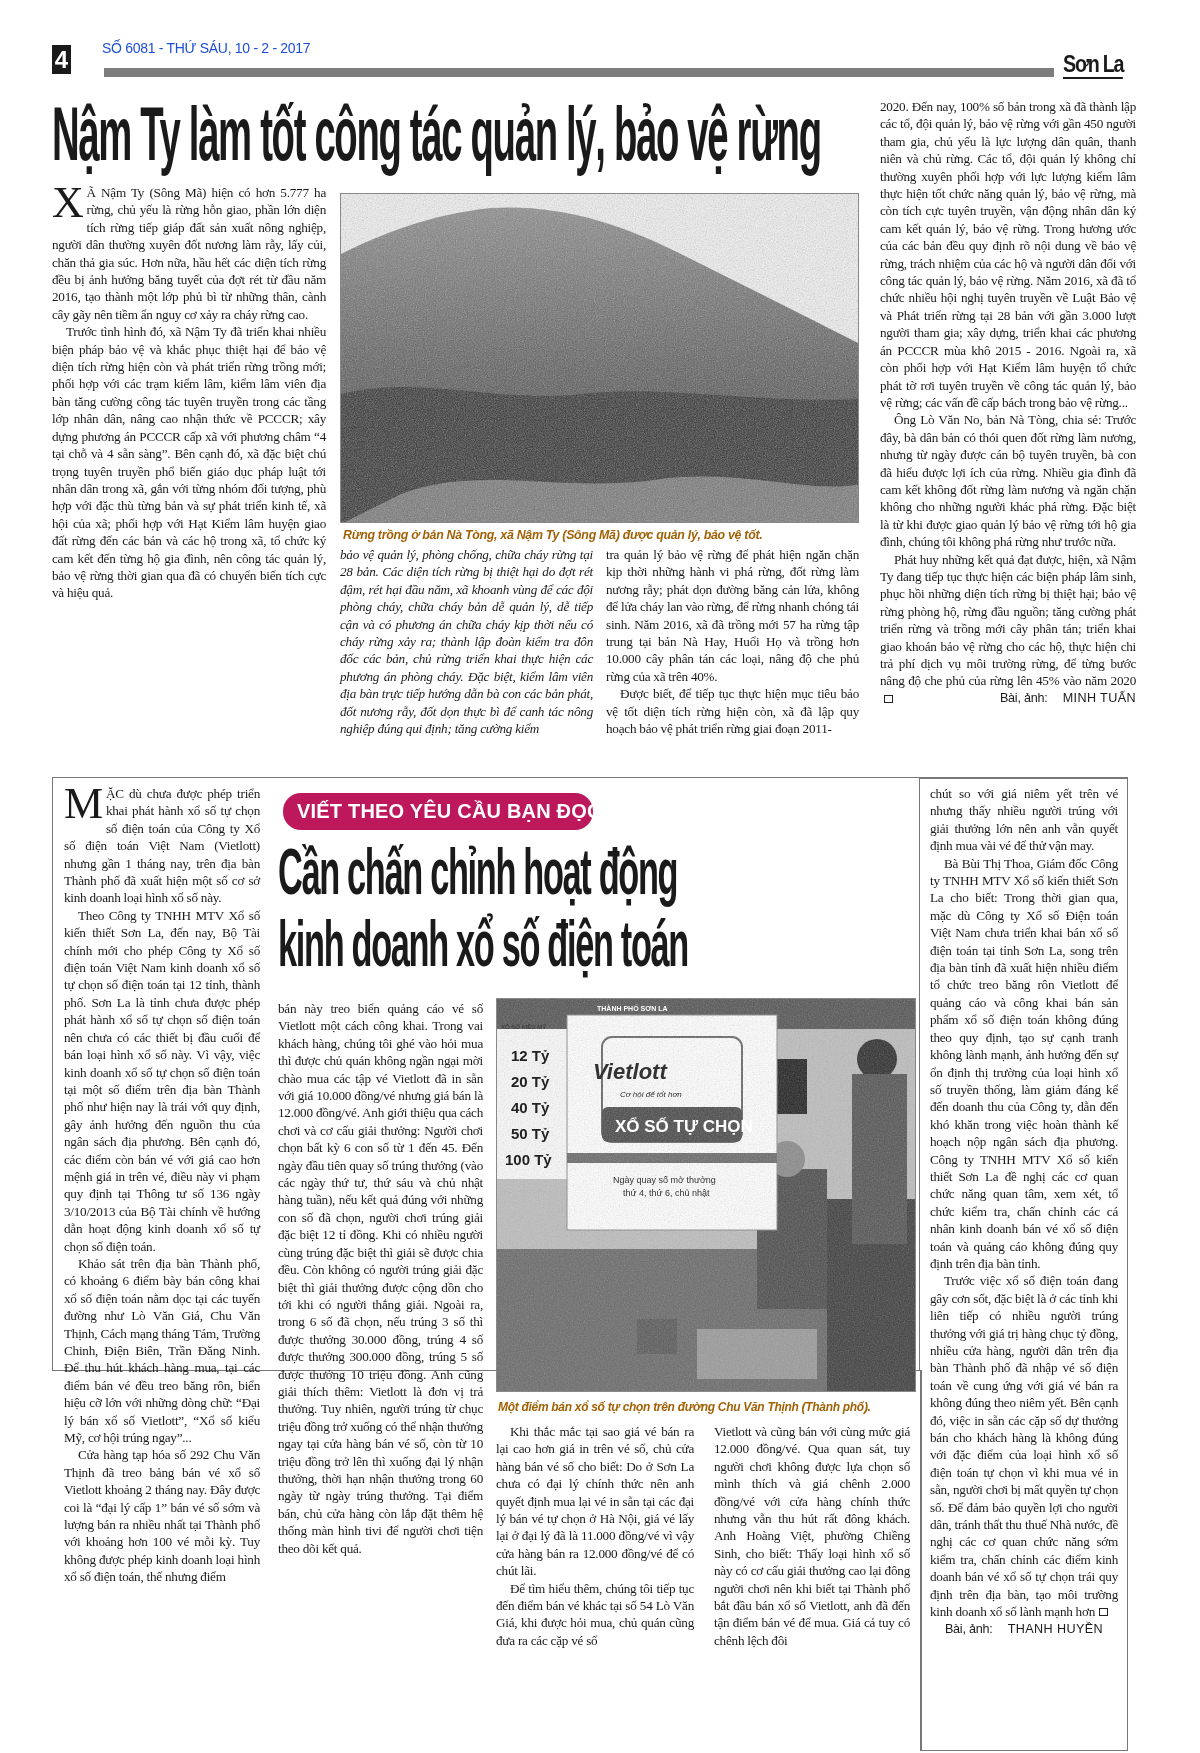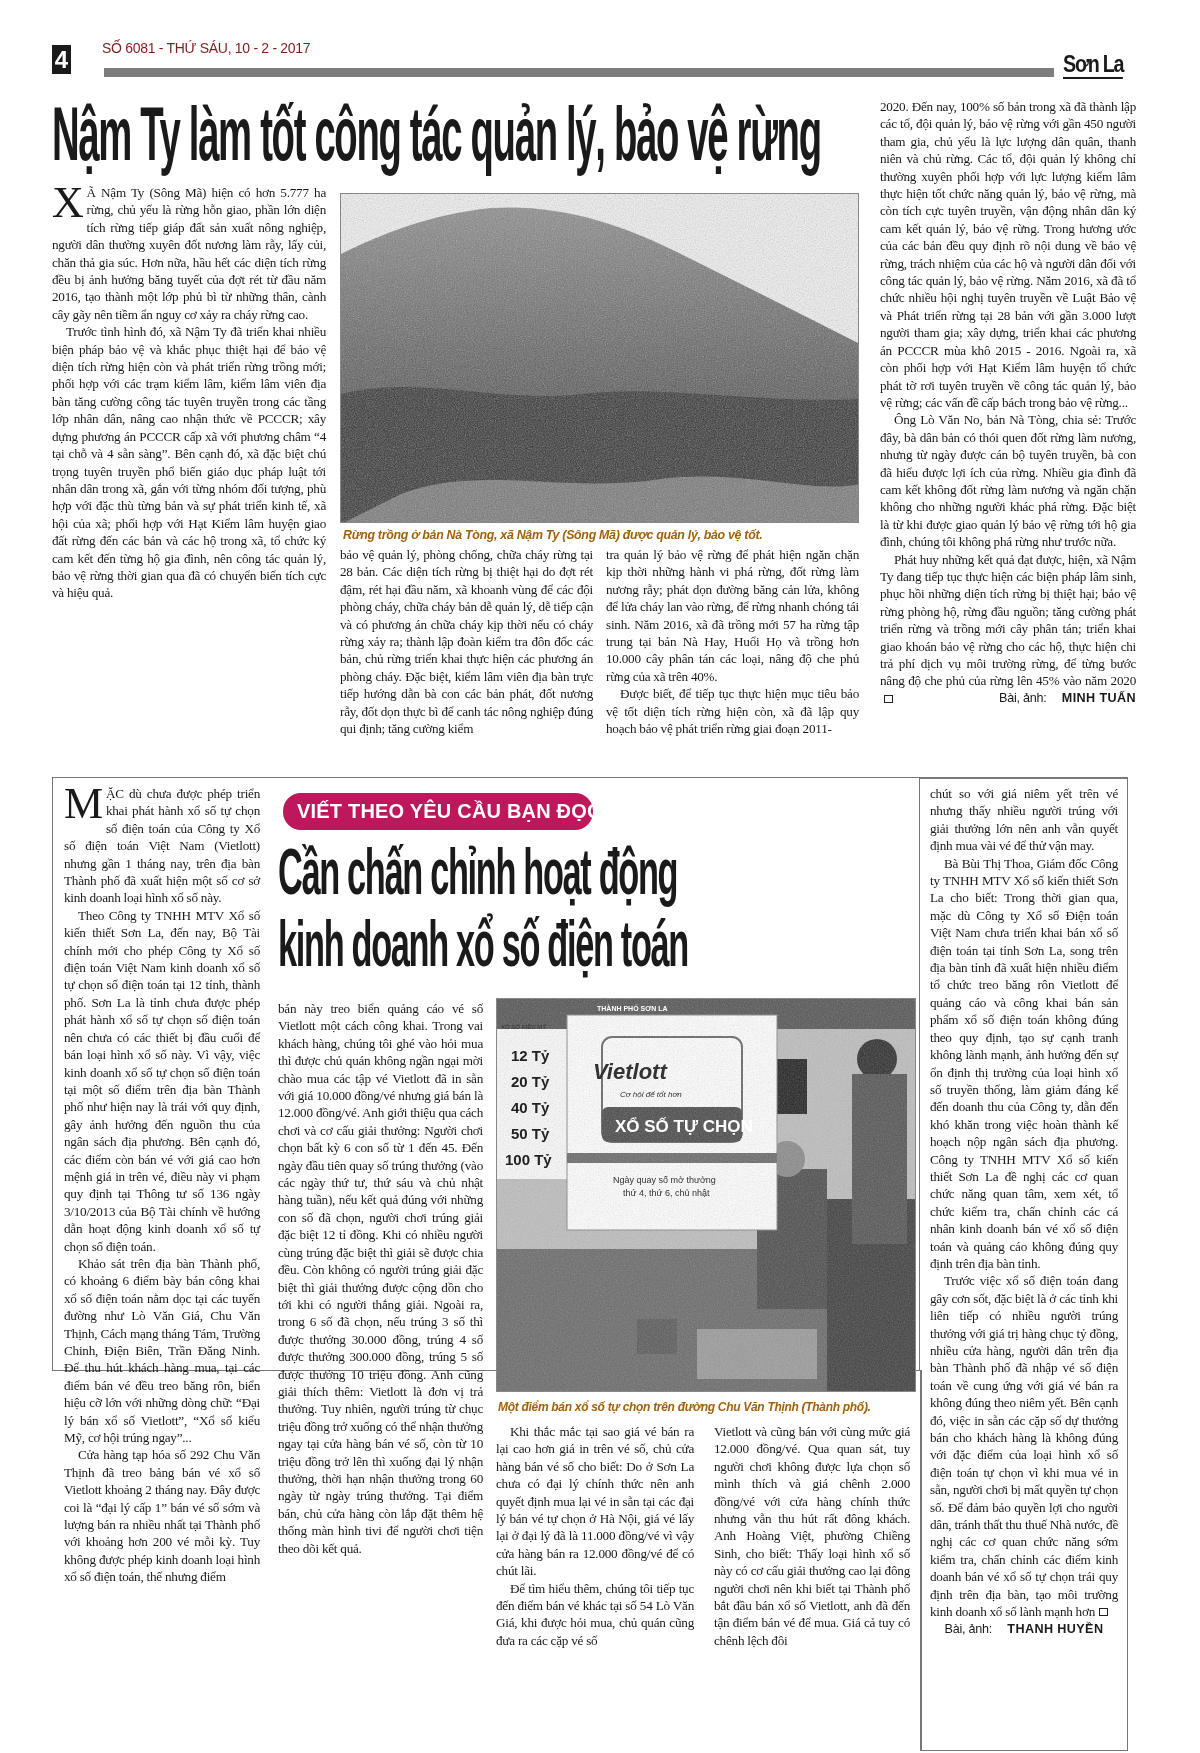--- a/index.html
+++ b/index.html
@@ -8,35 +8,35 @@
 
   .abs { position: absolute; }
   .body-text { font-family: "Liberation Serif", serif; font-size: 13.2px; line-height: 17.4px; text-align: justify; letter-spacing: -0.25px; }
   .body-text p { text-indent: 14px; }
   .body-text p.noindent { text-indent: 0; }
   .dropcap { float: left; font-size: 44px; line-height: 34px; padding-right: 3px; margin-top: 2px; font-family: "Liberation Serif", serif; }
   .cond { font-family: "Liberation Sans", sans-serif; font-weight: bold; transform-origin: left top; }
 
   
   .page-num { left: 52px; top: 45px; width: 19px; height: 29px; background: #1a1a1a; color: #fff; font-family: "Liberation Sans", sans-serif; font-weight: bold; font-size: 24px; text-align: center; line-height: 29px; }
-  .issue { left: 102px; top: 40px; font-family: "Liberation Sans", sans-serif; font-size: 14px; color: #7f1d1d; letter-spacing: -0.3px; }
+  .issue { left: 102px; top: 40px; font-family: "Liberation Sans", sans-serif; font-size: 14px; color: #1d4ed8; letter-spacing: -0.3px; }
   .header-rule { left: 104px; top: 68px; width: 950px; height: 9px; background: #7d7d7d; }
   .section { left: 1063px; top: 50px; font-family: "Liberation Sans", sans-serif; font-weight: bold; font-size: 24px; letter-spacing: -1.5px; color: #1a1a1a; border-bottom: 2px solid #1a1a1a; line-height: 27px; transform: scaleX(0.82); transform-origin: left top; }
 
   .headline1 { left: 52px; top: 94px; font-size: 58px; line-height: 62px; letter-spacing: -2px; white-space: nowrap; transform: scale(0.66, 1.3); }
 
   .photo1 { left: 340px; top: 193px; width: 519px; height: 330px; border: 1px solid #888; overflow: hidden; background: #f0f0f0; }
   .caption { font-family: "Liberation Sans", sans-serif; font-style: italic; font-weight: bold; font-size: 12.4px; letter-spacing: -0.3px; color: #a16207; white-space: nowrap; }
 
   .rubric { left: 283px; top: 793px; height: 37px; width: 310px; background: #be185d; border-radius: 18px; color: #fff; font-family: "Liberation Sans", sans-serif; font-size: 20px; font-weight: bold; line-height: 37px; padding-left: 14px; letter-spacing: 0.2px; white-space: nowrap; }
   .headline2 { left: 278px; top: 835px; font-size: 52px; line-height: 58px; letter-spacing: -2px; white-space: nowrap; transform: scale(0.66, 1.25); }
 
   .photo2 { left: 496px; top: 998px; width: 420px; height: 394px; border: 1px solid #888; overflow: hidden; background: #d8d8d8; }
   .byline { font-family: "Liberation Sans", sans-serif; font-size: 12.6px; }
-  .byline b { font-weight: bold; letter-spacing: 0.4px; padding-left: 12px; }
+  .byline b { font-weight: normal; letter-spacing: 0.4px; padding-left: 12px; }
   .endmark { display: inline-block; width: 9px; height: 8px; border: 1.5px solid #222; margin-left: 4px; vertical-align: 0; }
 </style>
 </head>
 <body>
 
 <div class="abs page-num">4</div>
 <div class="abs issue">SỐ 6081 - THỨ SÁU, 10 - 2 - 2017</div>
 <div class="abs header-rule"></div>
 <div class="abs section">Sơn La</div>
 
@@ -65,21 +65,21 @@
     </defs>
     <rect width="519" height="330" fill="#f2f2f2"></rect>
     <path d="M0,60 C40,40 90,20 150,14 C220,10 280,30 340,60 C400,90 460,120 519,150 L519,330 L0,330 Z" fill="url(#hillg)"></path>
     <path d="M0,200 C80,180 160,210 240,200 C320,190 420,210 519,205 L519,330 L0,330 Z" fill="#333"></path>
     <path d="M60,300 C140,270 220,300 320,285 C400,275 470,300 519,290 L519,330 L0,330 Z" fill="#777"></path>
     <rect width="519" height="330" filter="url(#noise1)"></rect>
   </svg>
 </div>
 <div class="abs caption" style="left:343px; top:528px;">Rừng trồng ở bản Nà Tòng, xã Nậm Ty (Sông Mã) được quản lý, bảo vệ tốt.</div>
 
-<div class="abs body-text" style="left:340px; top:546px; width:253px;">
+<div class="abs body-text" style="left:340px; top:546px; width:253px;font-style:italic;">
   <p class="noindent">bảo vệ quản lý, phòng chống, chữa cháy rừng tại 28 bản. Các diện tích rừng bị thiệt hại do đợt rét đậm, rét hại đầu năm, xã khoanh vùng để các đội phòng cháy, chữa cháy bản dễ quản lý, dễ tiếp cận và có phương án chữa cháy kịp thời nếu có cháy rừng xảy ra; thành lập đoàn kiểm tra đôn đốc các bản, chủ rừng triển khai thực hiện các phương án phòng cháy. Đặc biệt, kiểm lâm viên địa bàn trực tiếp hướng dẫn bà con các bản phát, đốt nương rẫy, đốt dọn thực bì để canh tác nông nghiệp đúng qui định; tăng cường kiểm</p>
 </div>
 <div class="abs body-text" style="left:606px; top:546px; width:253px;">
   <p class="noindent">tra quản lý bảo vệ rừng để phát hiện ngăn chặn kịp thời những hành vi phá rừng, đốt rừng làm nương rẫy; phát dọn đường băng cản lửa, không để lửa cháy lan vào rừng, để rừng nhanh chóng tái sinh. Năm 2016, xã đã trồng mới 57 ha rừng tập trung tại bản Nà Hay, Huổi Họ và trồng hơn 10.000 cây phân tán các loại, nâng độ che phủ rừng của xã trên 40%.</p>
   <p>Được biết, để tiếp tục thực hiện mục tiêu bảo vệ tốt diện tích rừng hiện còn, xã đã lập quy hoạch bảo vệ phát triển rừng giai đoạn 2011-</p>
 </div>
 
 <div class="abs body-text" style="left:880px; top:98px; width:256px;">
   <p class="noindent">2020. Đến nay, 100% số bản trong xã đã thành lập các tổ, đội quản lý, bảo vệ rừng với gần 450 người tham gia, chủ yếu là lực lượng dân quân, thanh niên và chủ rừng. Các tổ, đội quản lý không chỉ thường xuyên phối hợp với lực lượng kiểm lâm thực hiện tốt chức năng quản lý, bảo vệ rừng, mà còn tích cực tuyên truyền, vận động nhân dân ký cam kết quản lý, bảo vệ rừng. Trong hương ước của các bản đều quy định rõ nội dung về bảo vệ rừng, trách nhiệm của các hộ và người dân đối với công tác quản lý, bảo vệ rừng. Năm 2016, xã đã tổ chức nhiều hội nghị tuyên truyền về Luật Bảo vệ và Phát triển rừng tại 28 bản với gần 3.000 lượt người tham gia; xây dựng, triển khai các phương án PCCCR mùa khô 2015 - 2016. Ngoài ra, xã còn phối hợp với Hạt Kiểm lâm huyện tổ chức phát tờ rơi tuyên truyền về công tác quản lý, bảo vệ rừng; các vấn đề cấp bách trong bảo vệ rừng...</p>
   <p>Ông Lò Văn No, bản Nà Tòng, chia sẻ: Trước đây, bà dân bản có thói quen đốt rừng làm nương, nhưng từ ngày được cán bộ tuyên truyền, bà con đã hiểu được lợi ích của rừng. Nhiều gia đình đã cam kết không đốt rừng làm nương và ngăn chặn không cho những người khác phá rừng. Đặc biệt là từ khi được giao quản lý bảo vệ rừng tới hộ gia đình, chúng tôi không phá rừng như trước nữa.</p>
@@ -89,21 +89,21 @@
     <b>MINH TUẤN</b>
   </div>
 </div>
 
 <div class="abs" style="left:52px; top:777px; width:868px; height:594px; border:1.5px solid #777;"></div>
 
 <div class="abs body-text" style="left:64px; top:785px; width:196px;">
   <p class="noindent"><span class="dropcap">M</span><span>ẶC dù chưa được phép triển khai phát hành xổ số tự chọn số điện toán của Công ty Xổ số điện toán Việt Nam (Vietlott) nhưng gần 1 tháng nay, trên địa bàn Thành phố đã xuất hiện một số cơ sở kinh doanh loại hình xổ số này.</span></p>
   <p>Theo Công ty TNHH MTV Xổ số kiến thiết Sơn La, đến nay, Bộ Tài chính mới cho phép Công ty Xổ số điện toán Việt Nam kinh doanh xổ số tự chọn số điện toán tại 12 tỉnh, thành phố. Sơn La là tỉnh chưa được phép phát hành xổ số tự chọn số điện toán nên chưa có các thiết bị đầu cuối để bán loại hình xổ số này. Vì vậy, việc kinh doanh xổ số tự chọn số điện toán tại một số điểm trên địa bàn Thành phố như hiện nay là trái với quy định, gây ảnh hưởng đến nguồn thu của ngân sách địa phương. Bên cạnh đó, các điểm còn bán vé với giá cao hơn mệnh giá in trên vé, điều này vi phạm quy định tại Thông tư số 136 ngày 3/10/2013 của Bộ Tài chính về hướng dẫn hoạt động kinh doanh xổ số tự chọn số điện toán.</p>
   <p>Khảo sát trên địa bàn Thành phố, có khoảng 6 điểm bày bán công khai xổ số điện toán nằm dọc tại các tuyến đường như Lò Văn Giá, Chu Văn Thịnh, Cách mạng tháng Tám, Trường Chinh, Điện Biên, Trần Đăng Ninh. Để thu hút khách hàng mua, tại các điểm bán vé đều treo băng rôn, biển hiệu cỡ lớn với những dòng chữ: “Đại lý bán xổ số Vietlott”, “Xổ số kiểu Mỹ, cơ hội trúng ngay”...</p>
-  <p>Cửa hàng tạp hóa số 292 Chu Văn Thịnh đã treo bảng bán vé xổ số Vietlott khoảng 2 tháng nay. Đây được coi là “đại lý cấp 1” bán vé số sớm và lượng bán ra nhiều nhất tại Thành phố với khoảng hơn 200 vé mỗi kỳ. Tuy không được phép kinh doanh loại hình xổ số điện toán, thế nhưng điểm</p>
+  <p>Cửa hàng tạp hóa số 292 Chu Văn Thịnh đã treo bảng bán vé xổ số Vietlott khoảng 2 tháng nay. Đây được coi là “đại lý cấp 1” bán vé số sớm và lượng bán ra nhiều nhất tại Thành phố với khoảng hơn 100 vé mỗi kỳ. Tuy không được phép kinh doanh loại hình xổ số điện toán, thế nhưng điểm</p>
 </div>
 
 <div class="abs rubric">VIẾT THEO YÊU CẦU BẠN ĐỌC</div>
 <div class="abs cond headline2">
   <div>Cần chấn chỉnh hoạt động</div>
   <div>kinh doanh xổ số điện toán</div>
 </div>
 
 <div class="abs body-text" style="left:278px; top:1000px; width:205px;">
   <p class="noindent">bán này treo biển quảng cáo vé số Vietlott một cách công khai. Trong vai khách hàng, chúng tôi ghé vào hỏi mua thì được chủ quán không ngần ngại mời chào mua các tập vé Vietlott đã in sẵn với giá 10.000 đồng/vé nhưng giá bán là 12.000 đồng/vé. Anh giới thiệu qua cách chơi và cơ cấu giải thưởng: Người chơi chọn bất kỳ 6 con số từ 1 đến 45. Đến ngày đầu tiên quay số trúng thưởng (vào các ngày thứ tư, thứ sáu và chủ nhật hàng tuần), nếu kết quả đúng với những con số đã chọn, người chơi trúng giải đặc biệt 12 tỉ đồng. Khi có nhiều người cùng trúng đặc biệt thì giải sẽ được chia đều. Còn không có người trúng giải đặc biệt thì giải thưởng được cộng dồn cho tới khi có người thắng giải. Ngoài ra, trong 6 số đã chọn, nếu trúng 3 số thì được thưởng 30.000 đồng, trúng 4 số được thưởng 300.000 đồng, trúng 5 số được thưởng 10 triệu đồng. Anh cũng giải thích thêm: Vietlott là đơn vị trả thưởng. Tuy nhiên, người trúng từ chục triệu đồng trở xuống có thể nhận thưởng ngay tại cửa hàng bán vé số, còn từ 10 triệu đồng trở lên thì xuống đại lý nhận thưởng, thời hạn nhận thưởng trong 60 ngày từ ngày trúng thưởng. Tại điểm bán, chủ cửa hàng còn lắp đặt thêm hệ thống màn hình tivi để người chơi tiện theo dõi kết quả.</p>

